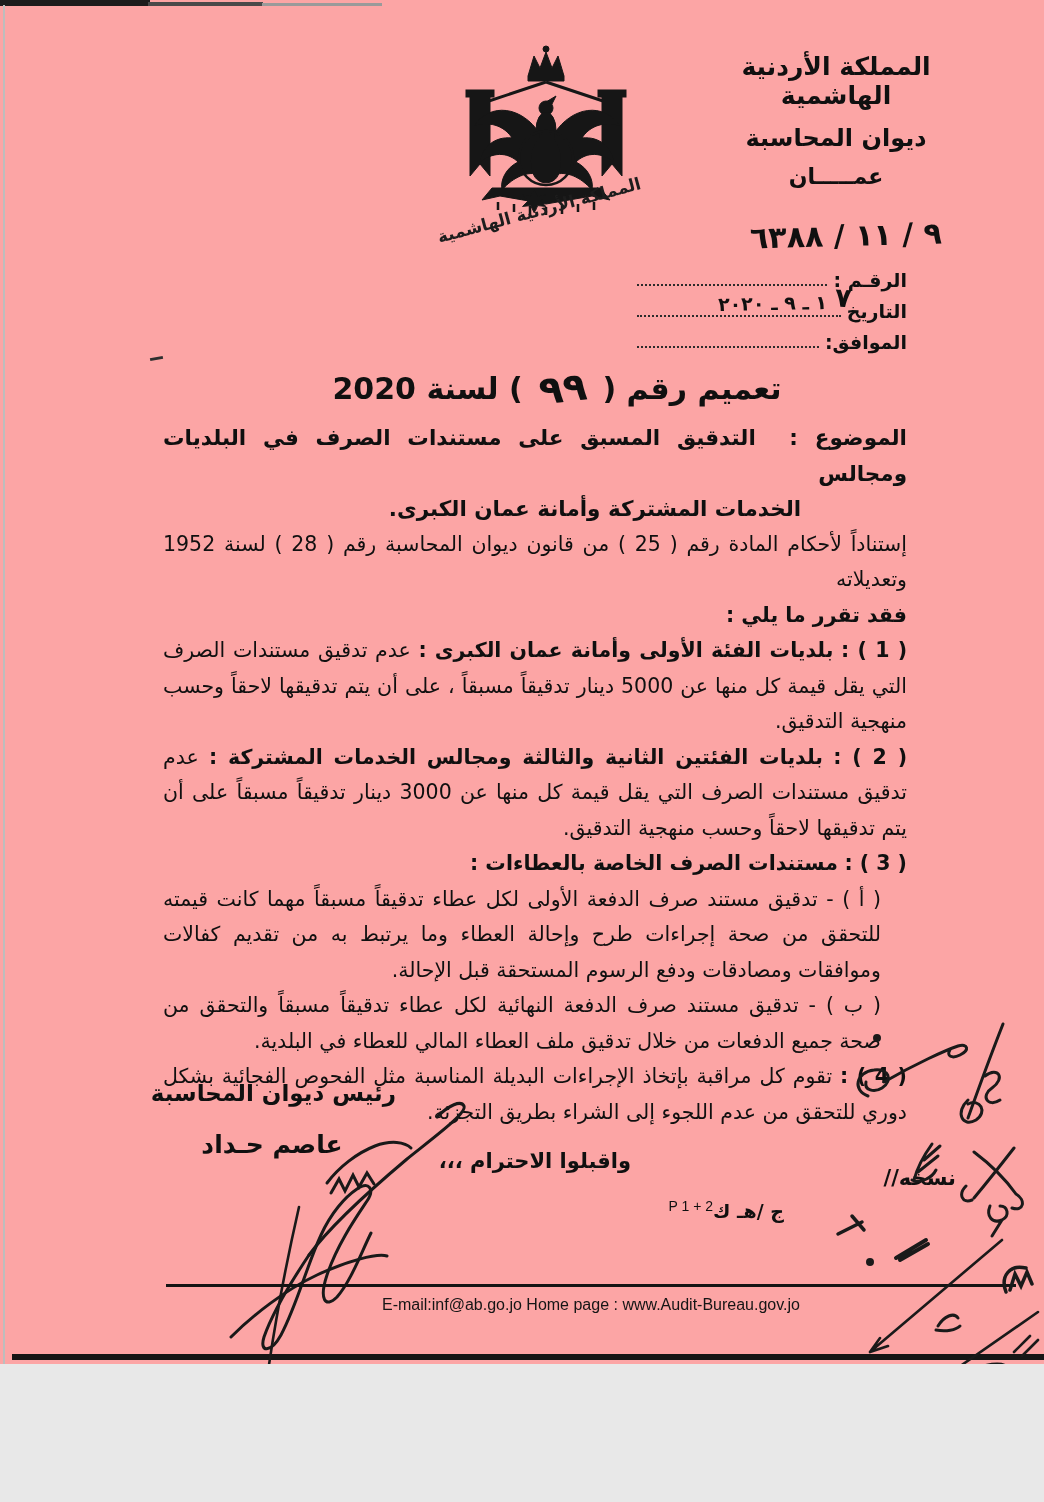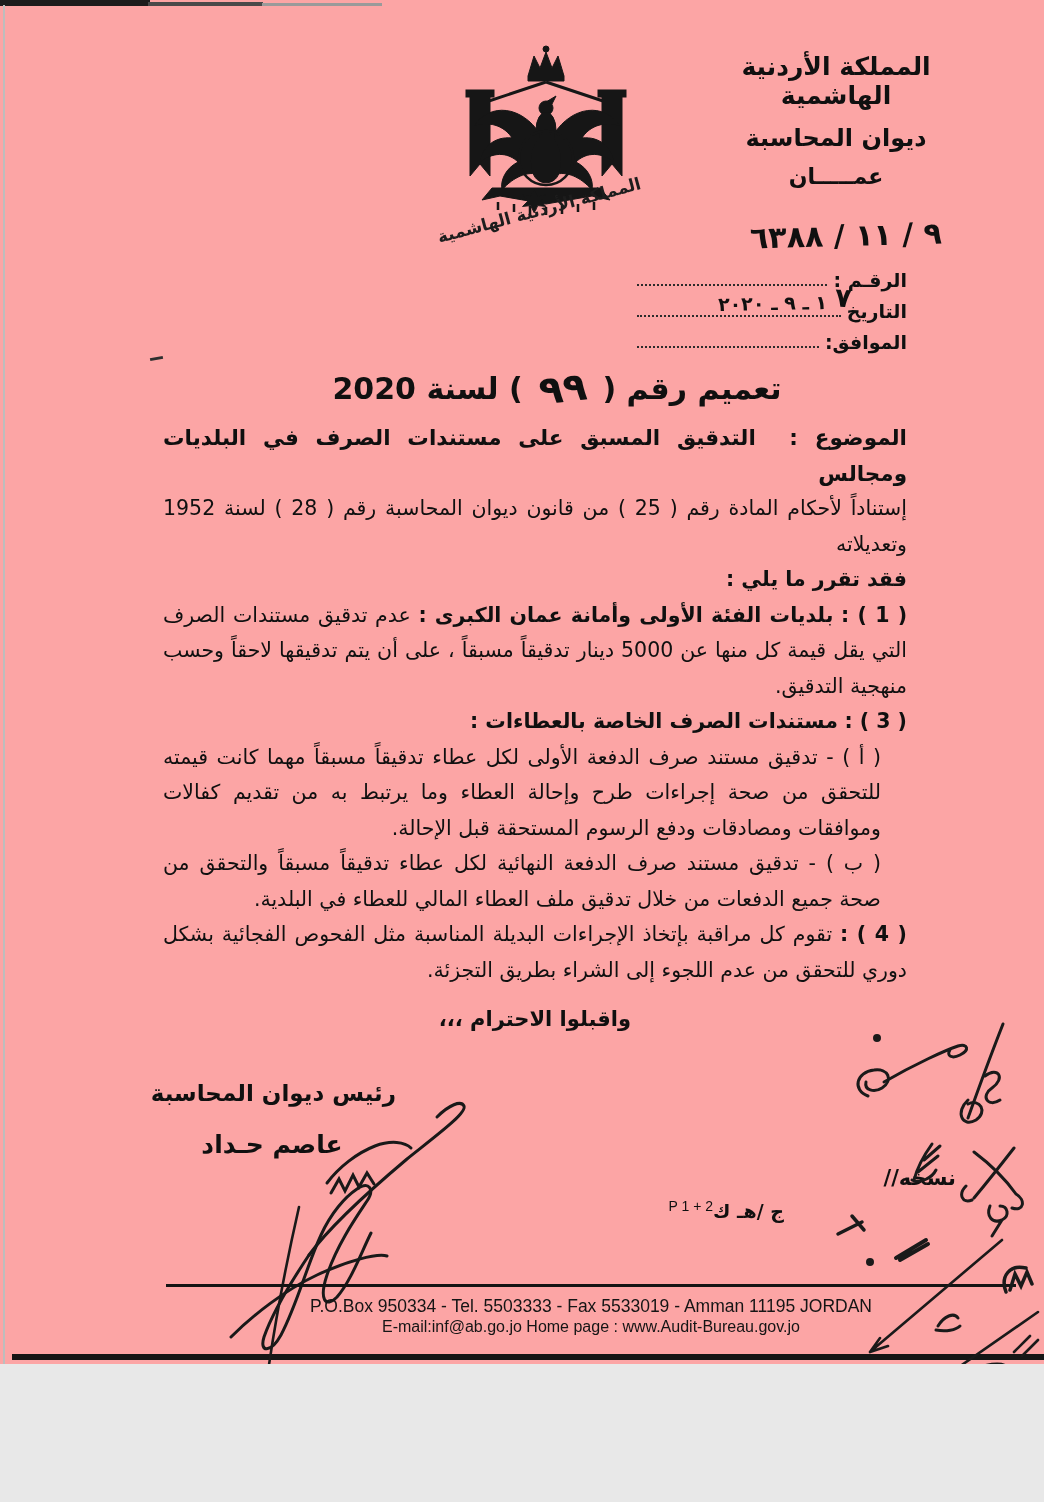--- a/index.html
+++ b/index.html
@@ -155,24 +155,28 @@
   </div>
 
   <div class="doc-title">
     <span>تعميم رقم (</span><span class="title-num hand">٩٩</span><span>) لسنة 2020</span>
   </div>
 
   <div class="content">
     <p class="subject1">
       <span>الموضوع :</span>&nbsp;&nbsp;<span>التدقيق المسبق على مستندات الصرف في البلديات ومجالس</span>
     </p>
+    <p class="subject2">الخدمات المشتركة وأمانة عمان الكبرى.</p>
     <p>إستناداً لأحكام المادة رقم ( 25 ) من قانون ديوان المحاسبة رقم ( 28 ) لسنة 1952 وتعديلاته</p>
     <p class="b">فقد تقرر ما يلي :</p>
     <p>
       <span class="b">( 1 ) :</span>&nbsp;<span class="b">بلديات الفئة الأولى وأمانة عمان الكبرى :</span> <span>عدم تدقيق مستندات الصرف التي يقل قيمة كل منها عن 5000 دينار تدقيقاً مسبقاً ، على أن يتم تدقيقها لاحقاً  وحسب منهجية التدقيق.</span>
+    </p>
+    <p>
+      <span class="b">( 2 ) :</span>&nbsp;<span class="b">بلديات الفئتين الثانية والثالثة ومجالس الخدمات المشتركة :</span> <span>عدم تدقيق مستندات الصرف التي يقل قيمة كل منها عن 3000 دينار تدقيقاً مسبقاً على أن يتم تدقيقها لاحقاً وحسب منهجية التدقيق.</span>
     </p>
     <p>
       <span class="b">( 3 ) :</span>&nbsp;<span class="b">مستندات الصرف الخاصة بالعطاءات :</span> <span></span>
     </p>
     <p class="subitem">
       <span>( أ )</span>&nbsp;<span>- تدقيق مستند صرف الدفعة الأولى لكل عطاء تدقيقاً مسبقاً مهما كانت قيمته للتحقق من صحة إجراءات طرح وإحالة العطاء وما يرتبط به من تقديم كفالات وموافقات ومصادقات ودفع الرسوم المستحقة قبل الإحالة.</span>
     </p>
     <p class="subitem">
       <span>( ب )</span>&nbsp;<span>- تدقيق مستند صرف الدفعة النهائية لكل عطاء تدقيقاً مسبقاً والتحقق من صحة جميع الدفعات من خلال تدقيق ملف العطاء المالي للعطاء في البلدية.</span>
     </p>
@@ -197,21 +201,20 @@
 
   <div class="cc">
     <div class="cc-label">نسخه//</div>
     <div class="cc-initials">
       <span>ج /هـ ك</span><sup>P 1 + 2</sup>
     </div>
   </div>
 
   <div class="footer">
     <div class="footer-rule"></div>
-    <div class="f-en">P.O.Box 950334 - Tel. 5503333 - Fax 5533019 - Amman 11195 JORDAN</div>
     <div class="f-mail">E-mail:inf@ab.go.jo    Home page : www.Audit-Bureau.gov.jo</div>
   </div>
 
   <svg class="scribbles" width="1044" height="1502" viewBox="0 0 1044 1502">
     <g fill="none" stroke="#1a1a1a" stroke-width="3" stroke-linecap="round">
       <path d="M868,1096 C852,1090 856,1072 874,1070 C888,1068 894,1080 882,1088 C874,1093 864,1090 866,1082"></path>
       <path d="M884,1082 C915,1064 946,1050 958,1046 C968,1043 970,1050 960,1055 C952,1059 946,1056 950,1050"></path>
       <circle cx="877" cy="1038" r="2.5" fill="#1a1a1a"></circle>
       <path d="M1003,1024 C992,1052 978,1090 968,1118"></path>
       <path d="M985,1076 C998,1066 1006,1078 992,1088 C980,1096 988,1108 1000,1100"></path>

